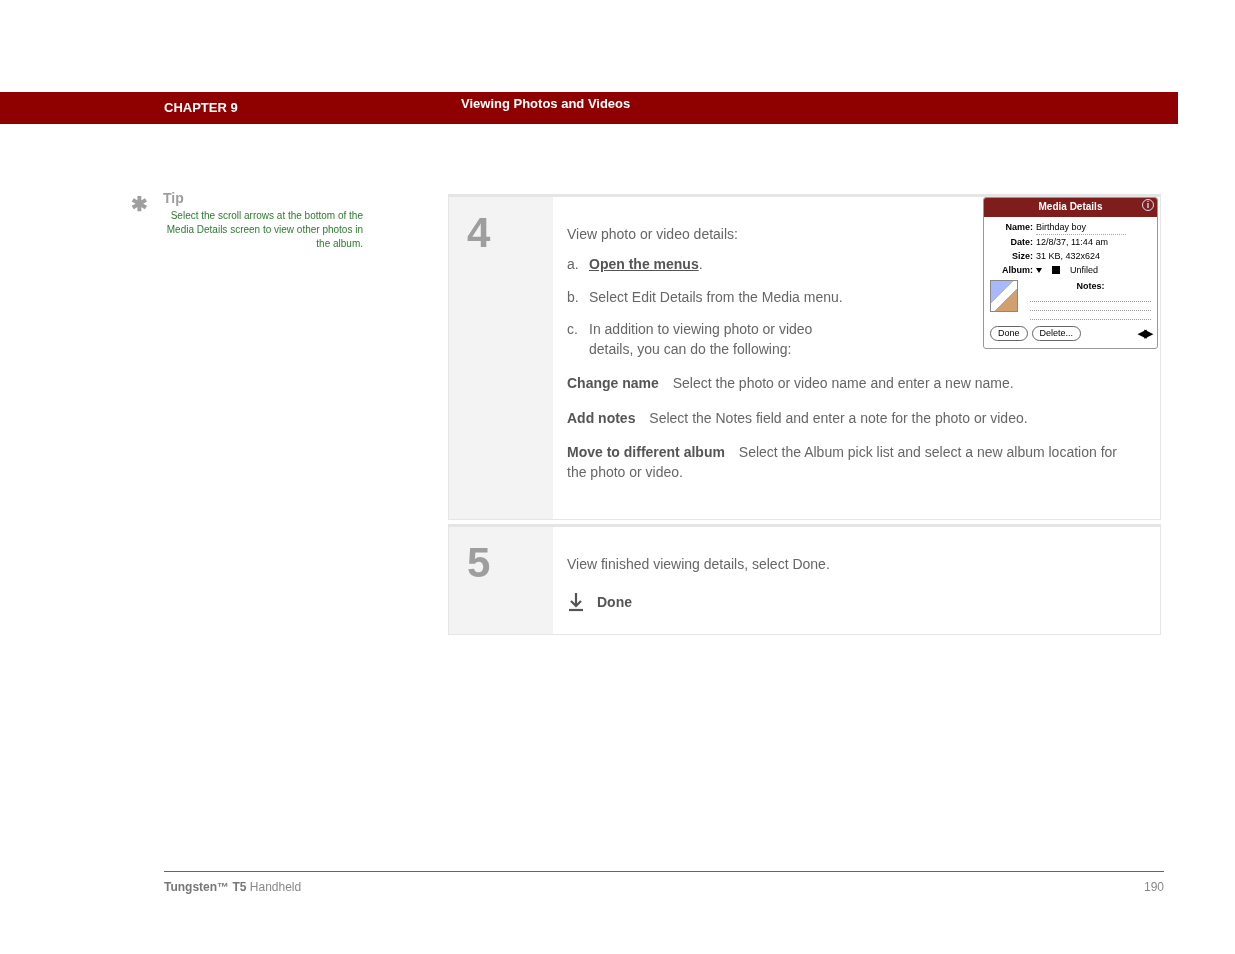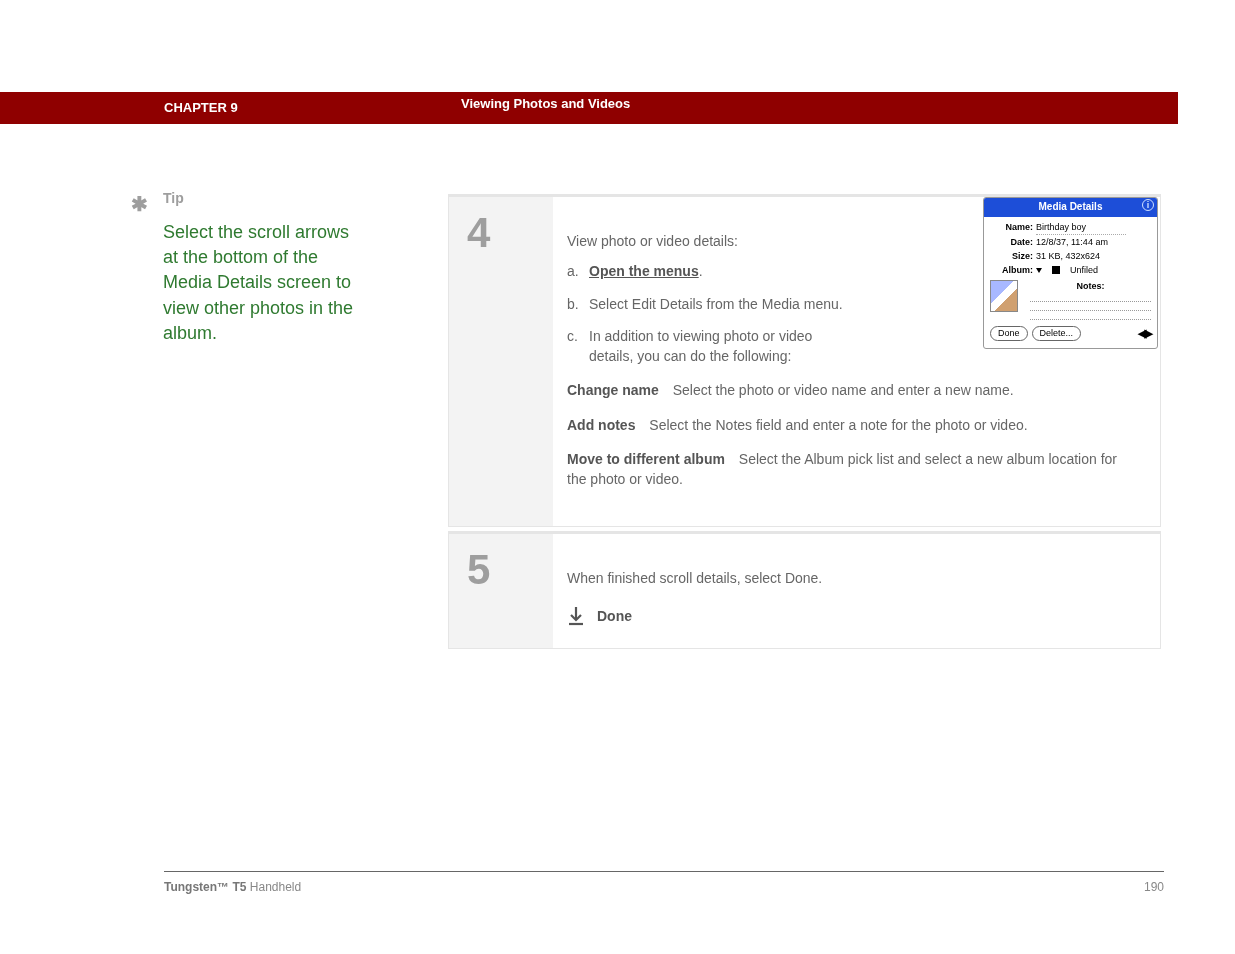--- a/index.html
+++ b/index.html
@@ -4,39 +4,39 @@
 <style>
   * { box-sizing: border-box; }
   body { margin:0; font-family: Arial, Helvetica, sans-serif; background:#fff; color:#333; font-size:14px; width:1235px; }
   .page { width:1235px; height:954px; position:relative; }
   .header-bar { position:absolute; top:92px; left:0; width:1178px; height:32px; background:#8f0000; }
   .header-chapter { position:absolute; left:164px; top:8px; color:#fff; font-weight:bold; font-size:13px; }
   .header-title   { position:absolute; left:461px; top:4px; color:#fff; font-weight:bold; font-size:13px; }
   .tip-block { position:absolute; left:131px; top:190px; width:250px; }
   .tip-asterisk { position:absolute; left:0; top:2px; color:#9e9e9e; font-size:20px; font-weight:bold; }
   .tip-label { margin-left:32px; font-weight:bold; color:#9e9e9e; font-size:14px; }
-  .tip-body  { margin-left:32px; color:#2f7a30; font-size:18px; line-height:1.4; margin-top:14px; width:200px;}
+  .tip-body  { margin-left:32px; color:#2f7a30; font-size:10px; line-height:1.4; margin-top:3px; width:200px;text-align:right;}
   .steps { position:absolute; left:448px; top:194px; width:713px; }
   .step { display:flex; border:1px solid #e5e5e5; border-top:3px solid #e5e5e5; background:#fff; margin-bottom:4px;}
   .step-num-col { width:104px; background:#f3f3f3; }
   .step-num { font-size:42px; font-weight:bold; color:#9e9e9e; padding:12px 0 0 18px; font-family: Arial, sans-serif;}
   .step-body { flex:1; padding:18px 28px 22px 14px; color:#666; font-size:14px; line-height:1.45; position:relative;}
-  .step-body p { margin:16px 0 10px 0; }
+  .step-body p { margin:9px 0 10px 0; }
   .sub-list { margin:6px 0 14px 0; padding:0; list-style:none; }
   .sub-list li { margin:0 0 12px 0; padding-left:22px; position:relative; }
   .sub-list li .letter { position:absolute; left:0; }
   .underline-link { text-decoration: underline; font-weight:bold; color:#555;}
   .def-row { margin:8px 0 14px 0; }
   .def-term { font-weight:bold; color:#555; margin-right:10px;}
   .def-desc { color:#666; }
   .done-row { display:flex; align-items:center; gap:12px; margin-top:18px;}
   .done-icon svg { display:block; }
   .done-label { font-weight:bold; color:#555;}
   .details-figure { position:absolute; right:2px; top:0; width:175px; border:1px solid #999; border-radius:3px; background:#fff; font-family: Verdana, Arial, sans-serif; font-size:9px; overflow:hidden;}
-  .details-titlebar { background:#1d4ed8; color:#fff; font-weight:bold; text-align:center; font-size:10px; padding:2px 0; position:relative;}
+  .details-titlebar { background:#7f1d1d; color:#fff; font-weight:bold; text-align:center; font-size:10px; padding:2px 0; position:relative;}
   .details-info { position:absolute; right:3px; top:1px; width:12px; height:12px; border:1px solid #cfe0ff; border-radius:50%; text-align:center; line-height:10px; font-size:9px; color:#cfe0ff; font-weight:bold;}
   .details-body { padding:4px 6px 6px 6px; }
   .kv { display:flex; margin-bottom:1px;}
   .kv .k { width:46px; text-align:right; font-weight:bold; color:#000; padding-right:3px;}
   .kv .v { color:#000;}
   .album-dd { display:inline-flex; align-items:center; gap:10px;}
   .chevdn { width:0;height:0;border-left:3px solid transparent;border-right:3px solid transparent;border-top:5px solid #000;display:inline-block;}
   .cat-icon { width:8px; height:8px; background:#000; display:inline-block;}
   .notes-area { display:flex; gap:12px; margin-top:3px;}
   .thumb { width:28px; height:32px; border:1px solid #888; background: linear-gradient(135deg,#a8b8ff 40%,#fff 40% 60%,#d0a070 60%);}
@@ -150,21 +150,21 @@
         </div>
 
       </div>
     </div>
 
     <div class="step">
       <div class="step-num-col">
         <div class="step-num">5</div>
       </div>
       <div class="step-body">
-        <p>When finished scroll details, select Done.</p>
+        <p>View finished viewing details, select Done.</p>
         <div class="done-row">
           <span class="done-icon">
             <svg width="18" height="20" viewBox="0 0 18 20">
               <line x1="9" y1="1" x2="9" y2="13" stroke="#555" stroke-width="2.2"></line>
               <polyline points="4,9 9,14 14,9" fill="none" stroke="#555" stroke-width="2.2"></polyline>
               <line x1="2" y1="18" x2="16" y2="18" stroke="#555" stroke-width="2.2"></line>
             </svg>
           </span>
           <span class="done-label">Done</span>
         </div>

